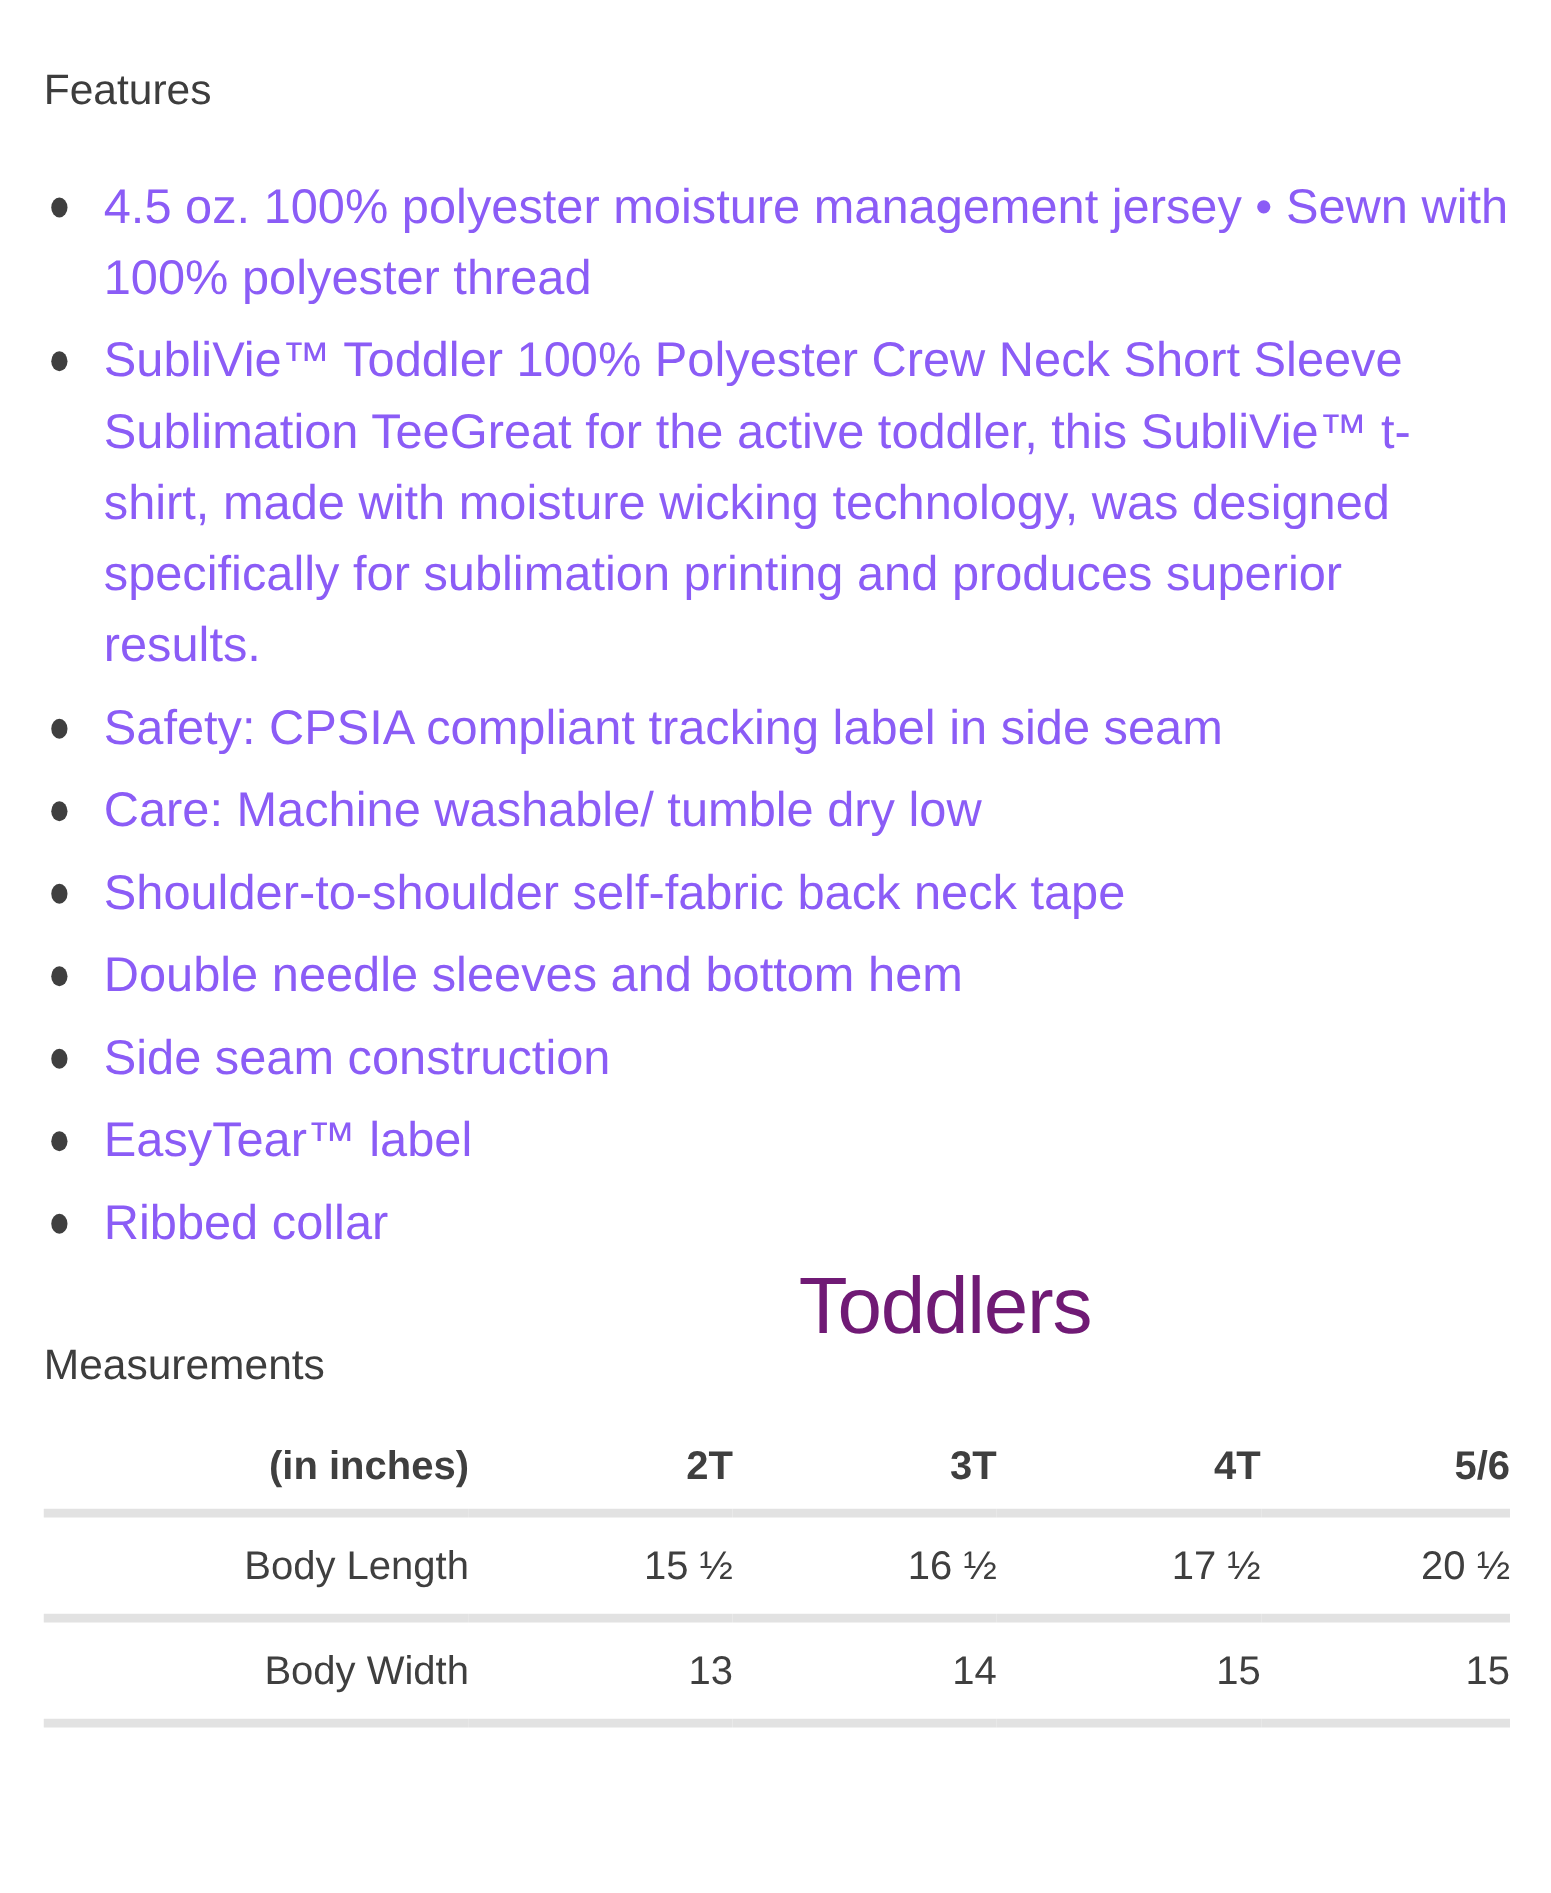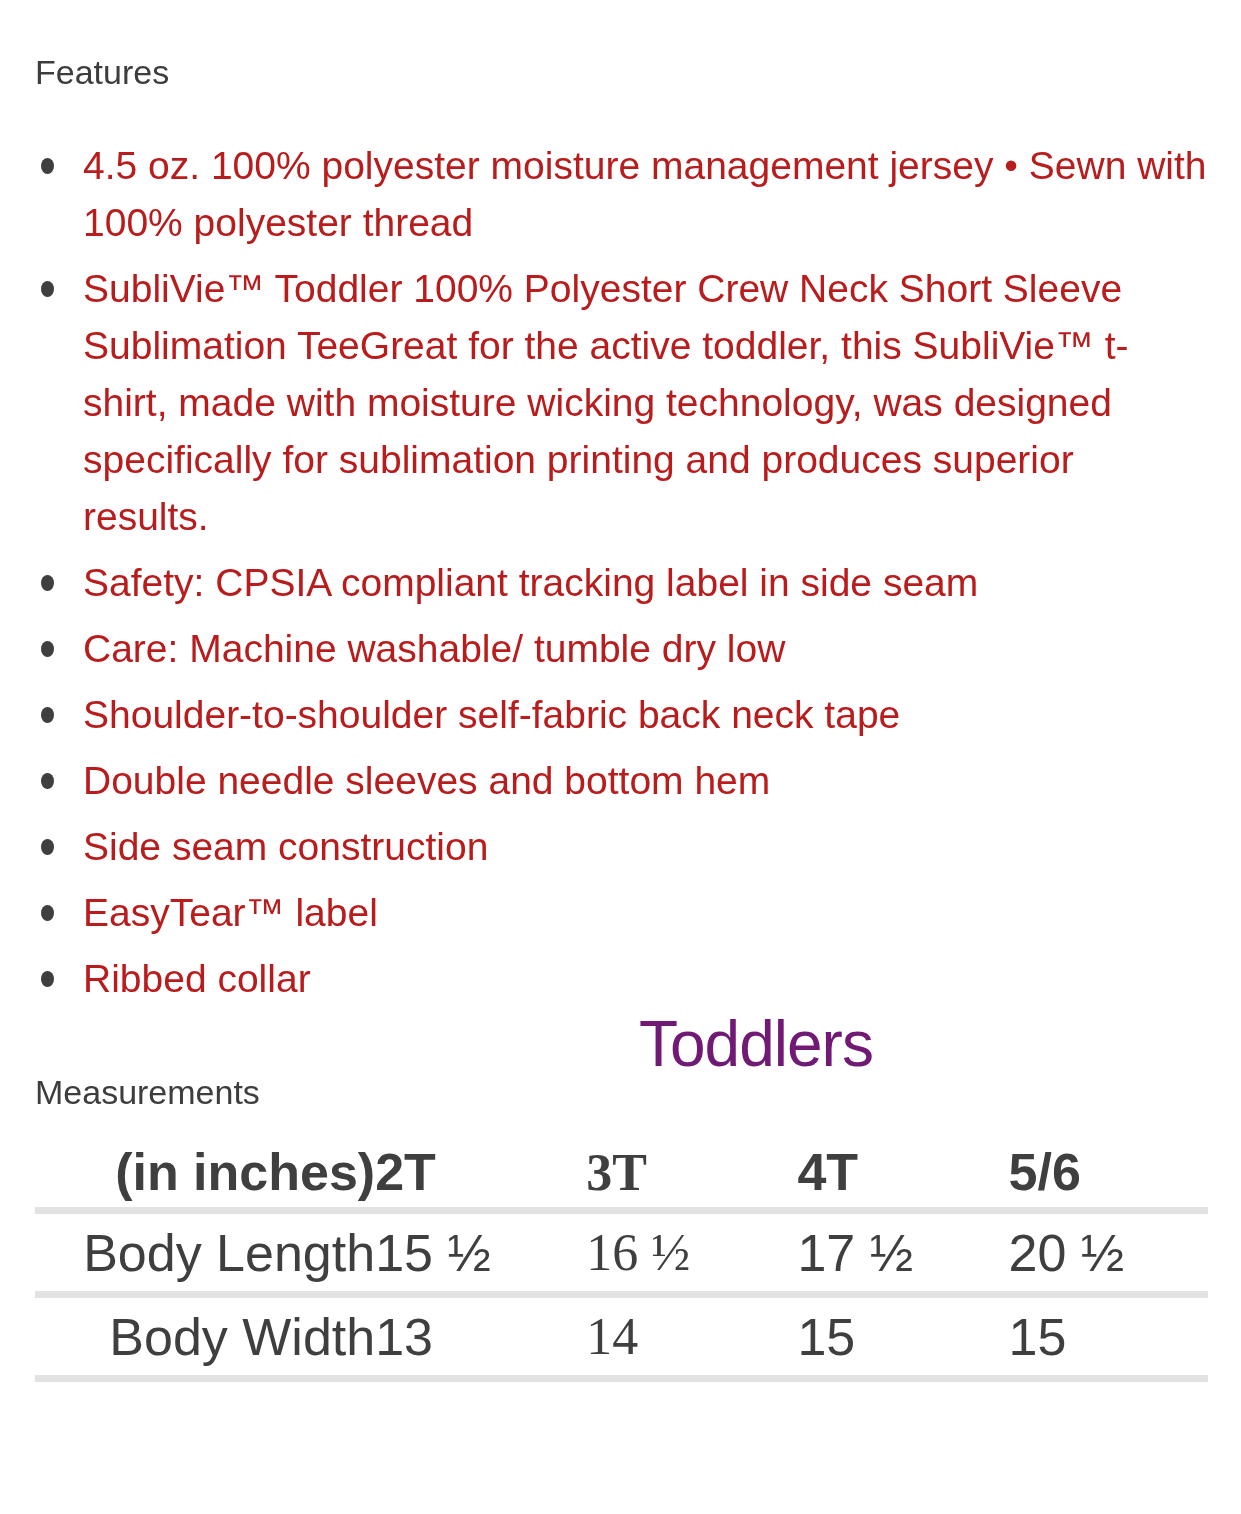--- a/index.html
+++ b/index.html
@@ -11,50 +11,50 @@
   }
   .page { padding:52px 33px 0 35px; }
 
   .section-heading {
     font-size:34px; font-weight:400; color:#3d3d3d; line-height:1.2;
   }
 
   ul.features-list { list-style:none; margin-top:44px; }
   ul.features-list li {
     display:flex; align-items:flex-start;
-    font-size:39px; line-height:57px; color:#b91c1c;
+    font-size:39px; line-height:57px; color:#8b5cf6;
     margin-bottom:9px;
   }
   .dot {
     flex:0 0 auto; width:13px; height:16px; border-radius:50%;
     background:#3f3f3f; margin:21px 29px 0 6px;
   }
   ul.features-list li .li-text { flex:1 1 auto; }
 
   .measure-head { position:relative; height:88px; margin-top:14px; }
   .measure-head .section-heading { position:absolute; left:0; bottom:-4px;margin-top:22px; }
   .toddlers-title {
     position:absolute; left:604px; top:-10px;
     font-size:64px; line-height:1.05; font-weight:400; color:#701a75;
     letter-spacing:-1px;
   }
 
   table.size-chart {
     width:100%; border-collapse:collapse; margin-top:28px;
-    font-size:52px; color:#3f3f3f;
+    font-size:32px; color:#3f3f3f;
   }
   table.size-chart th, table.size-chart td {
-    vertical-align:middle; text-align:left; font-weight:400;
+    vertical-align:middle; text-align:right; font-weight:400;
     border-bottom:7px solid #e2e2e2;
   }
   table.size-chart thead th { font-weight:700; height:74px; }
   table.size-chart tbody td { height:84px; }
   table.size-chart .lbl { text-align:right; width:29%; }
   table.size-chart .c1 { width:18%; }
-  table.size-chart .c2 { width:18%;font-family:Liberation Serif, serif; }
+  table.size-chart .c2 { width:18%; }
   table.size-chart .c3 { width:18%; }
   table.size-chart .c4 { width:17%; }
 </style>
 </head>
 <body>
 
 <div class="page">
 
   <h3 class="section-heading">Features</h3>
 

